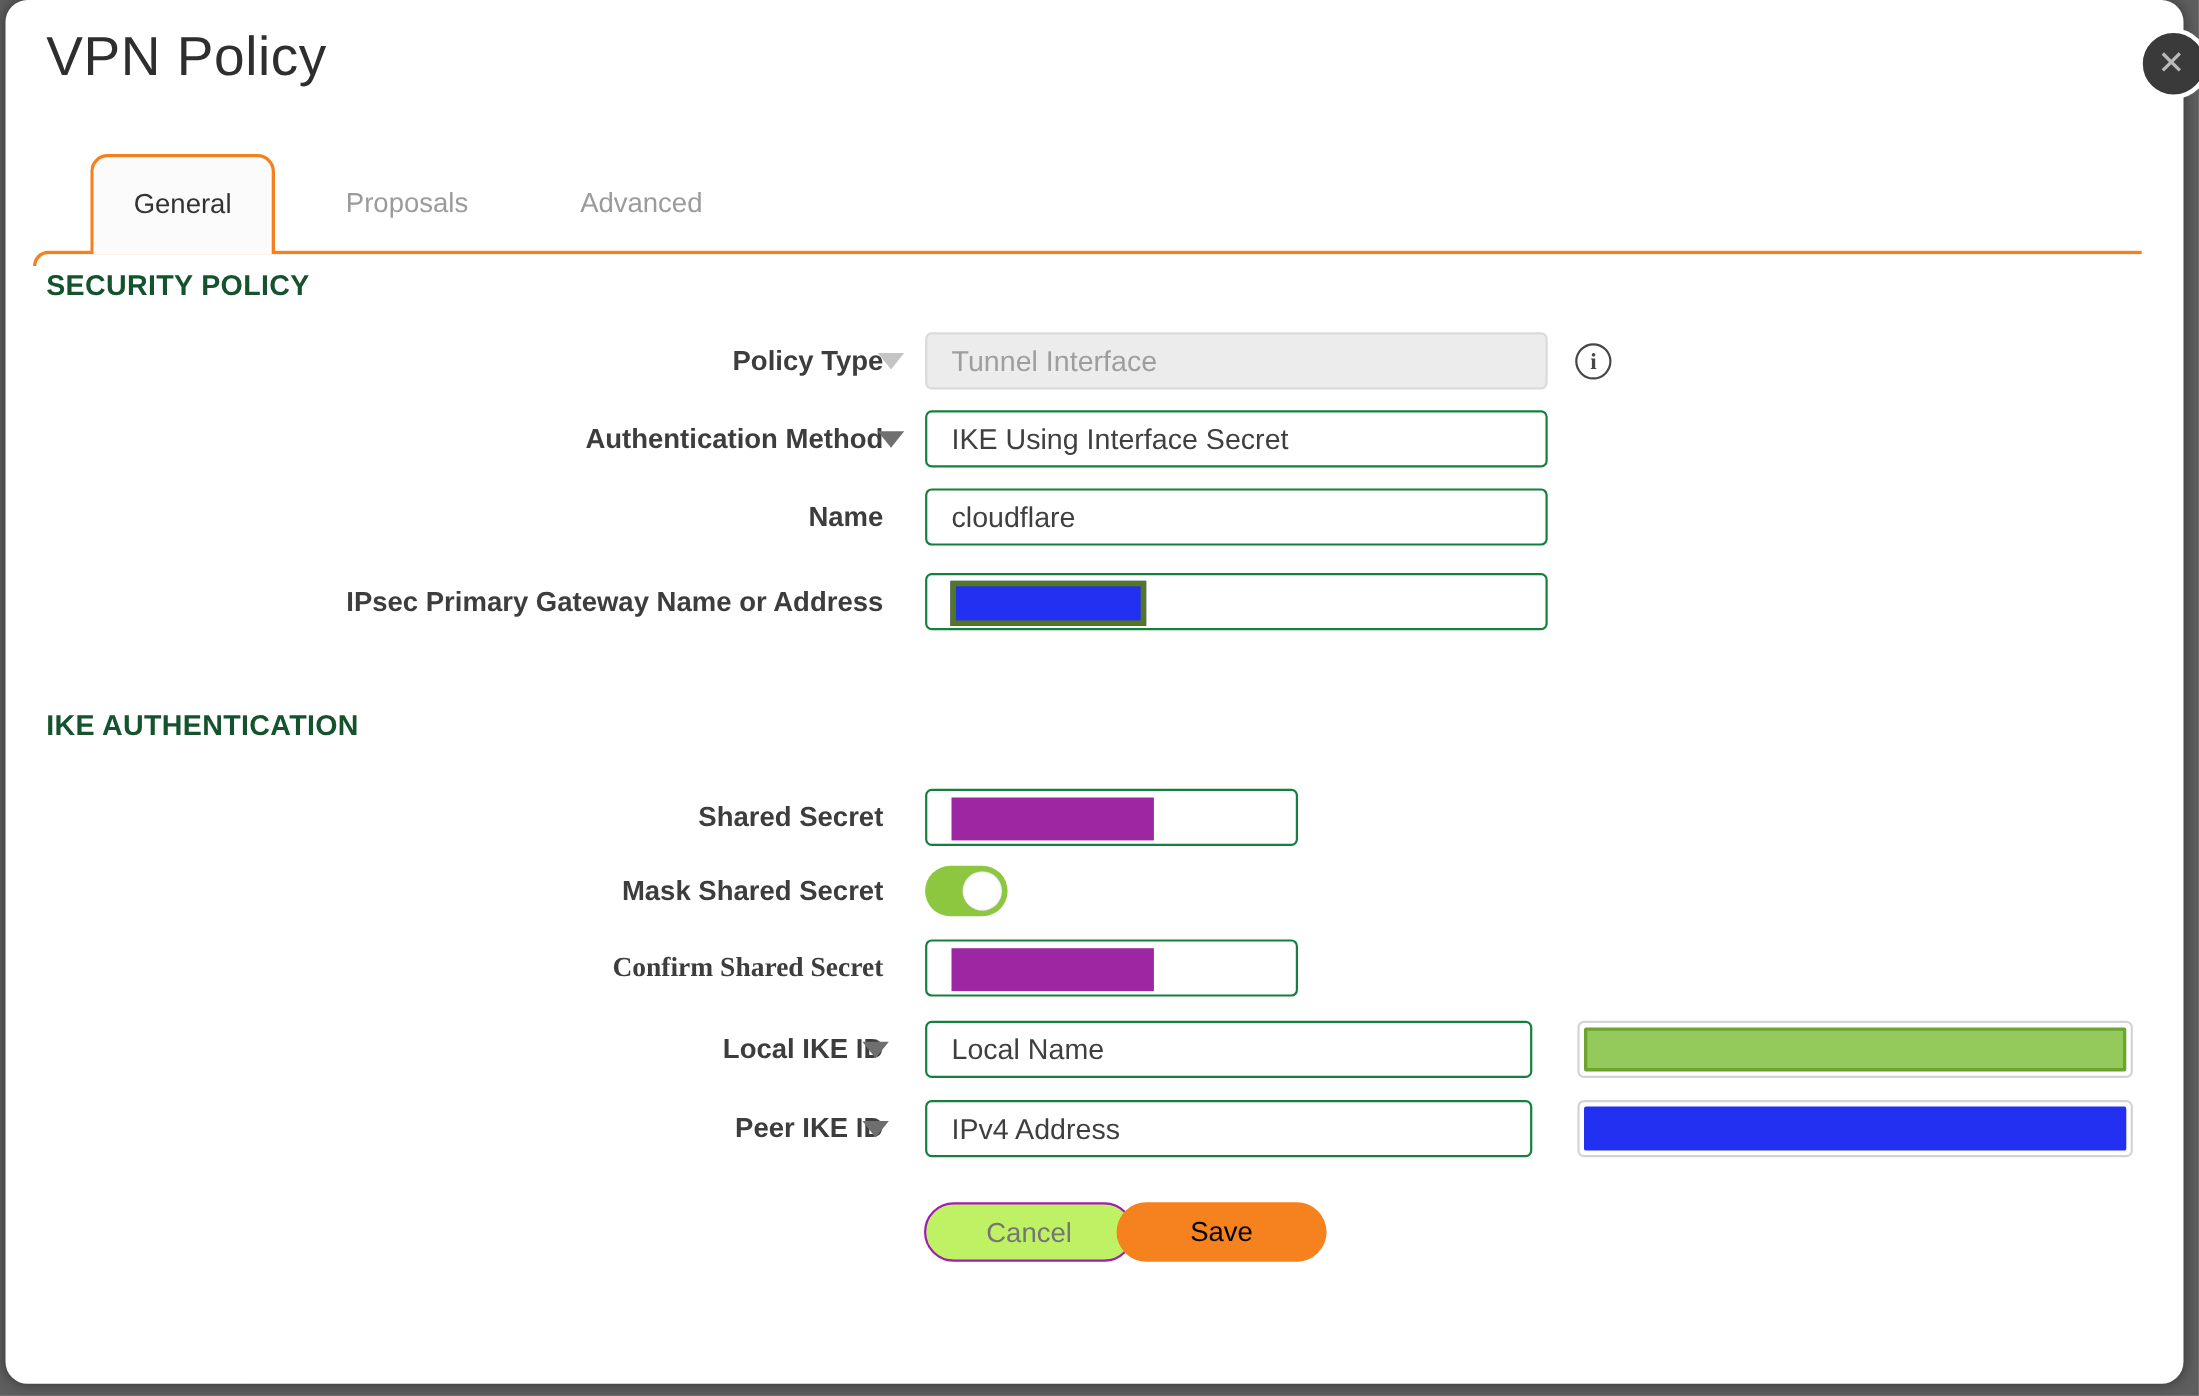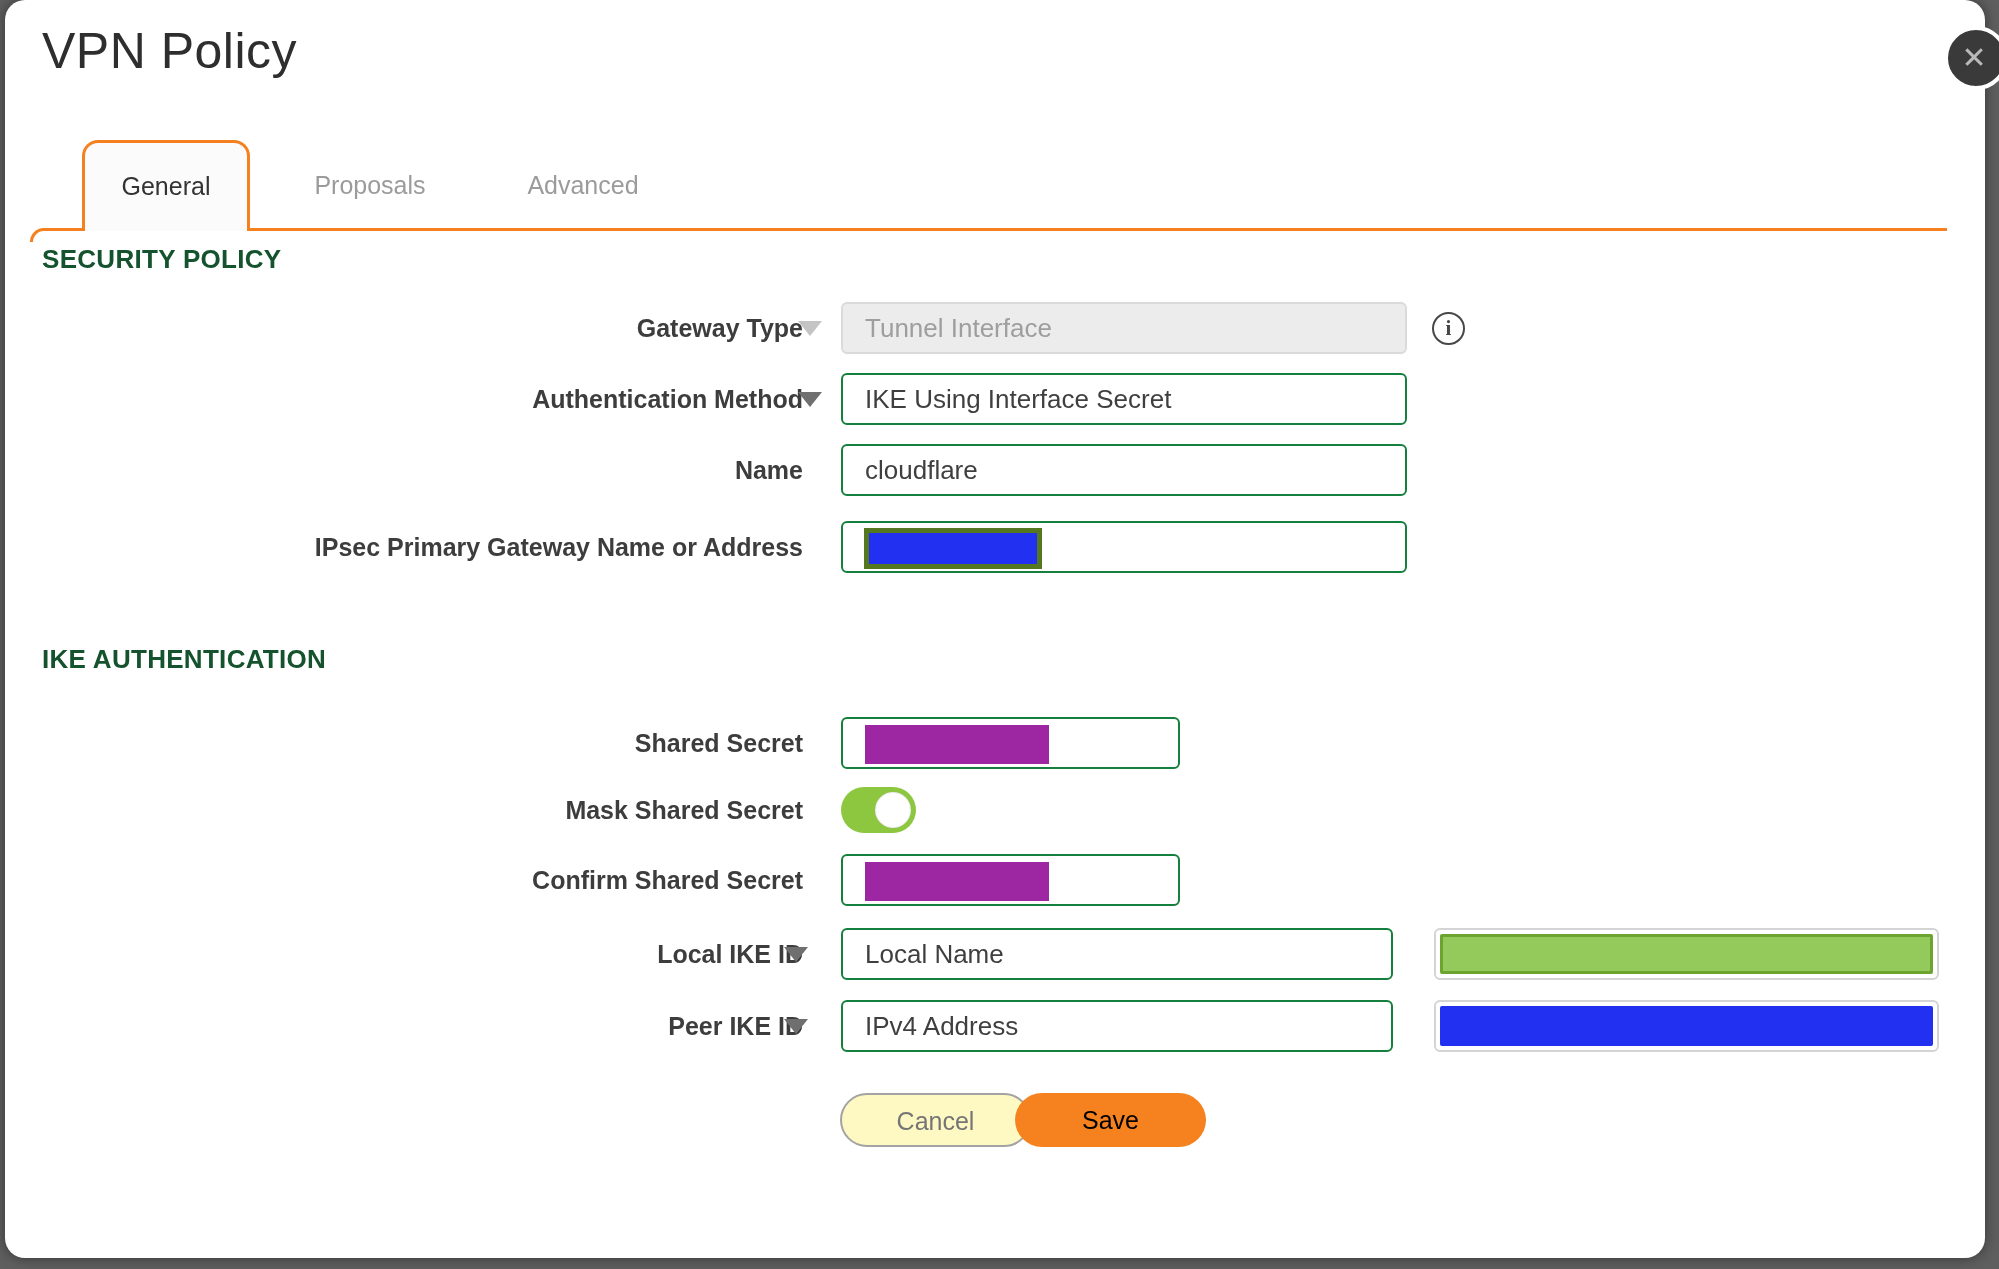--- a/index.html
+++ b/index.html
@@ -127,21 +127,21 @@
     box-shadow:inset 0 0 2px rgba(0,0,0,.25);
   }
 
   
   .btn {
     position:absolute; top:0; width:191px; height:54px;
     border-radius:28px; text-align:center; line-height:52px;
     font-size:25px; cursor:pointer;
   }
   .btn-cancel {
-    left:835px; background:#fef9c3; border:2px solid #a3a3a3; color:#757575;
+    left:835px; background:#bef264; border:2px solid #a21caf; color:#757575;
   }
   .btn-save {
     left:1010px; background:#F5821F; border:none; color:#000000; font-weight:normal;
     line-height:54px;
   }
 </style>
 </head>
 <body>
 
 <div class="modal">
@@ -150,21 +150,21 @@
 
   <div class="tab-line"></div>
   <div class="tab-line-tail"></div>
   <div class="tab-active">General</div>
   <div class="tab-inactive tab-proposals">Proposals</div>
   <div class="tab-inactive tab-advanced">Advanced</div>
 
   <div class="section-heading sh-security">SECURITY POLICY</div>
 
   <div class="row" style="top:302px;">
-    <div class="lbl">Gateway Type</div>
+    <div class="lbl">Policy Type</div>
     <div class="field w-wide disabled">Tunnel Interface</div>
     <div class="chevron dim" style="right:1163px;"></div>
     <div class="info-icon">i</div>
   </div>
 
   <div class="row" style="top:373px;">
     <div class="lbl">Authentication Method</div>
     <div class="field w-wide">IKE Using Interface Secret</div>
     <div class="chevron" style="right:1163px;"></div>
   </div>
@@ -190,21 +190,21 @@
     </div>
   </div>
 
   <div class="row" style="top:787px;">
     <div class="lbl" style="top:-3px;padding-left:48px;">Mask Shared Secret</div>
     <div class="toggle">
       <div class="toggle-knob"></div>
     </div>
   </div>
 
-  <div class="row" style="top:854px;">
+  <div class="row" style="top:854px;font-family:Liberation Serif, serif;">
     <div class="lbl">Confirm Shared Secret</div>
     <div class="field w-narrow">
       <div class="redact-purple"></div>
     </div>
   </div>
 
   <div class="row" style="top:928px;">
     <div class="lbl">Local IKE ID</div>
     <div class="field w-ike">Local Name</div>
     <div class="chevron" style="right:1177px;"></div>

